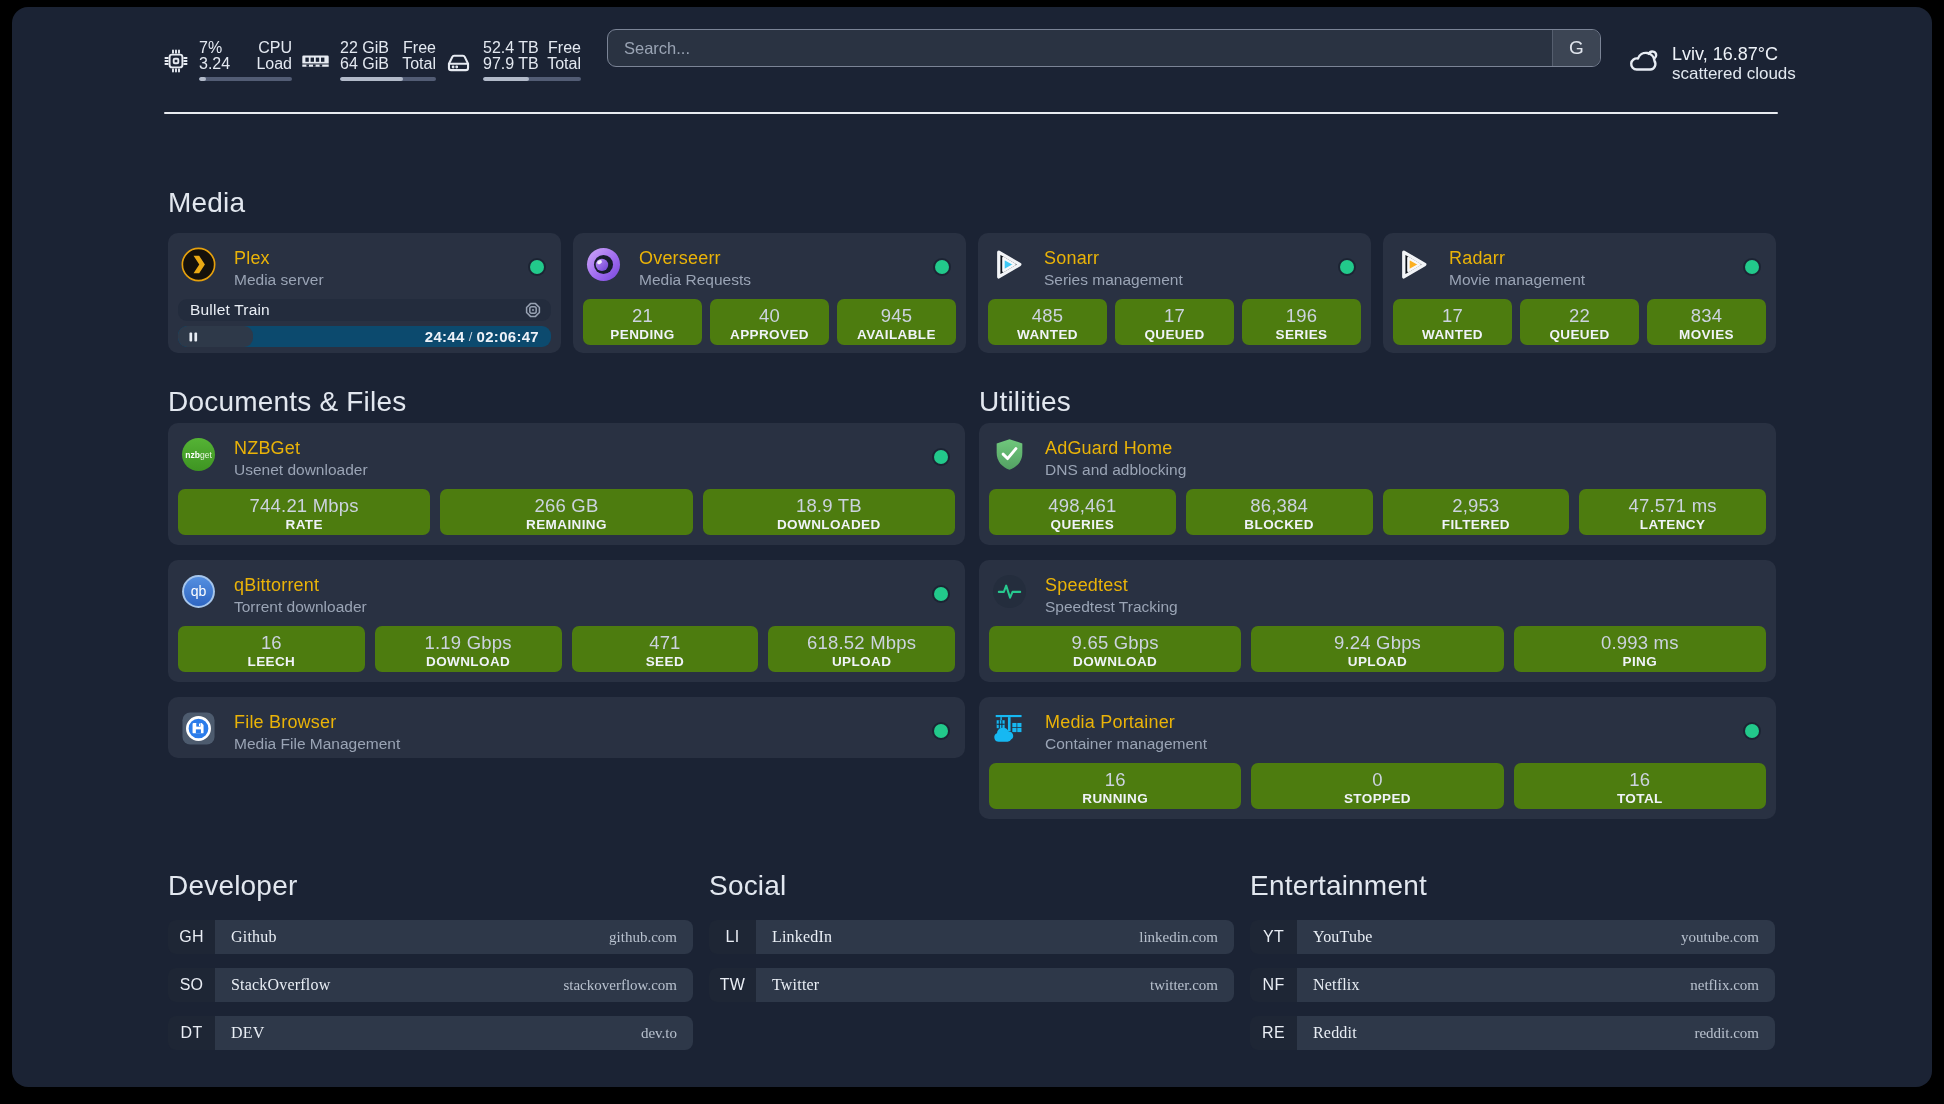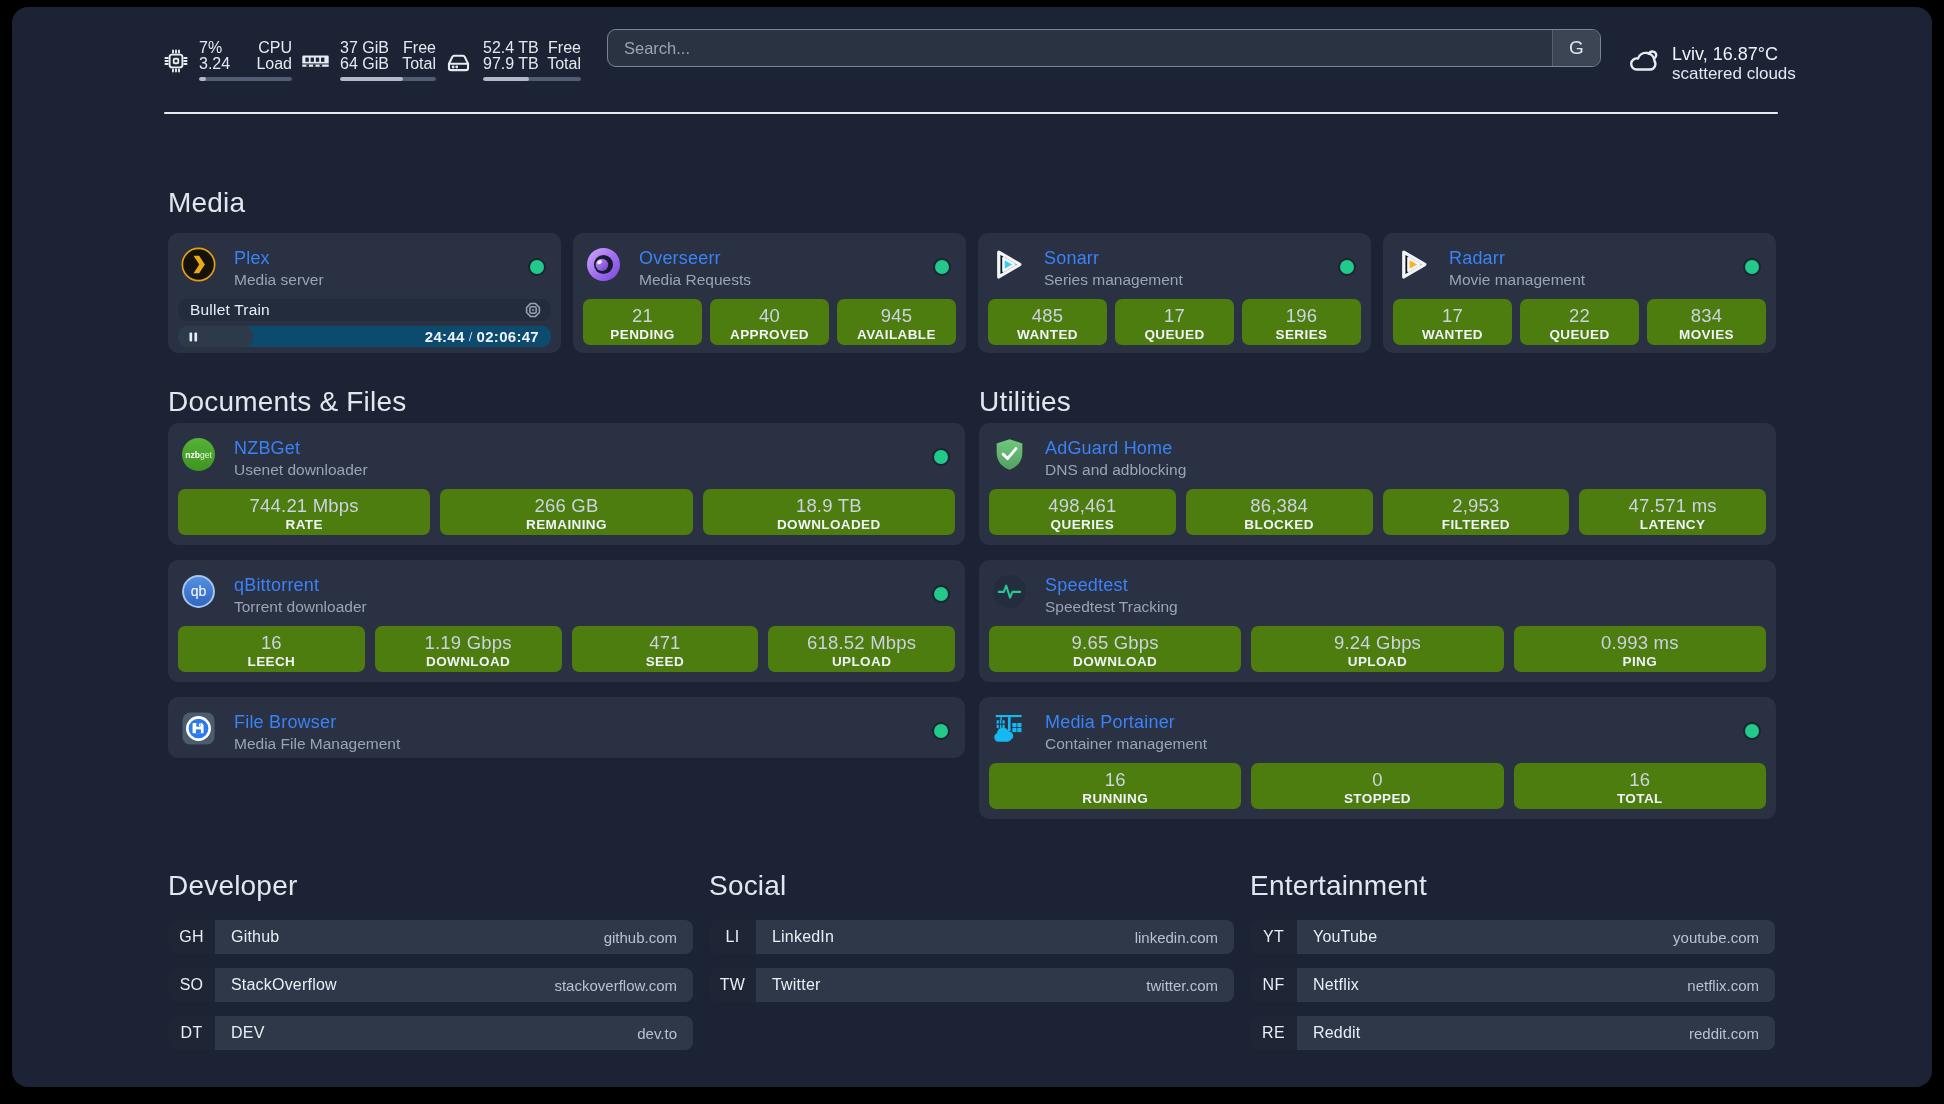--- a/index.html
+++ b/index.html
@@ -36,21 +36,21 @@
   background:#e8ebf0; border-radius:1px; }
 
 
 .sec { position:absolute; font-size:28px; font-weight:500; color:#e2e7ef; letter-spacing:.2px; }
 
 
 .card { position:absolute; background:#293142; border-radius:10px; }
 .card-head { position:absolute; left:13px; top:14px; right:40px; display:flex; align-items:flex-start; }
 .svc-icon { width:35px; height:35px; flex:0 0 35px; }
 .svc-text { margin-left:18px; margin-top:0px; }
-.svc-name { font-size:18px; line-height:22px; font-weight:500; color:#3b82f6; letter-spacing:.2px; }
+.svc-name { font-size:18px; line-height:22px; font-weight:500; color:#eab308; letter-spacing:.2px; }
 .svc-desc { font-size:15.5px; line-height:19px; color:#9aa4b5; margin-top:1px; }
 .dot { position:absolute; right:17px; top:27px; width:14px; height:14px; border-radius:50%;
   background:#22c98b; box-shadow:0 0 0 2px #1c2433; }
 .stats { position:absolute; left:10px; right:10px; top:66px; height:46px; display:flex; }
 .stats.gap8  { gap:8px; }
 .stats.gap10 { gap:10px; }
 .stat { flex:1; background:#4d7c0f; border-radius:7px; text-align:center; padding-top:6px; overflow:hidden; }
 .stat-value { font-size:18.5px; line-height:21px; color:#ccd3df; letter-spacing:.2px; }
 .stat-label { font-size:13.5px; line-height:16px; font-weight:700; color:#f0f3f8;
   letter-spacing:.4px; margin-top:1px; }
@@ -67,21 +67,21 @@
 .np-time { position:absolute; right:12px; top:0; height:100%; display:flex; align-items:center;
   font-size:15px; font-weight:700; color:#eef2f8; letter-spacing:.3px; }
 .np-time .sep { font-weight:400; font-size:13px; color:#cdd4df; margin:0 4px; }
 
 
 .bmcol { position:absolute; top:913px; width:525px; display:flex; flex-direction:column; gap:14px; }
 .bm { height:34px; display:flex; border-radius:8px; overflow:hidden; cursor:pointer; }
 .bm-abbr { width:47px; flex:0 0 47px; background:#1e2635; color:#e9edf4; font-size:16px;
   font-weight:500; display:flex; align-items:center; justify-content:center; letter-spacing:.3px; }
 .bm-main { flex:1; background:#2e3849; display:flex; align-items:center;
-  justify-content:space-between; padding:0 16px; }
+  justify-content:space-between; padding:0 16px;font-family:Liberation Serif, serif; }
 .bm-name { font-size:16px; color:#e9eef5; letter-spacing:.2px; }
 .bm-domain { font-size:15px; color:#b8c1ce; }
 </style>
 </head>
 <body>
 
 <div class="page">
 
 <div class="res" id="res-cpu" style="left:152px">
   <span class="res-icon" style="margin-top:9px"><svg width="24" height="24" viewBox="0 0 24 24" fill="none" stroke="#e7ebf2" stroke-width="1.9" stroke-linecap="round">
@@ -109,21 +109,21 @@
 <rect x="3.4" y="8.6" width="3.4" height="4.2" fill="#1b2334"></rect>
 <rect x="8.6" y="8.6" width="3.4" height="4.2" fill="#1b2334"></rect>
 <rect x="13.8" y="8.6" width="3.4" height="4.2" fill="#1b2334"></rect>
 <rect x="19" y="8.6" width="3.4" height="4.2" fill="#1b2334"></rect>
 <rect x="4.4" y="15.5" width="2.6" height="2.2" fill="#1b2334"></rect>
 <rect x="11" y="15.5" width="2.6" height="2.2" fill="#1b2334"></rect>
 <rect x="17.6" y="15.5" width="2.6" height="2.2" fill="#1b2334"></rect>
         </svg></span>
   <div class="res-body" style="width:96px">
     <div class="res-row">
-          <span>37 GiB</span>
+          <span>22 GiB</span>
           <span>Free</span>
         </div>
     <div class="res-row">
           <span>64 GiB</span>
           <span>Total</span>
         </div>
     <div class="res-bar">
           <div class="res-fill" style="width: 65.6%;"></div>
         </div>
   </div>

